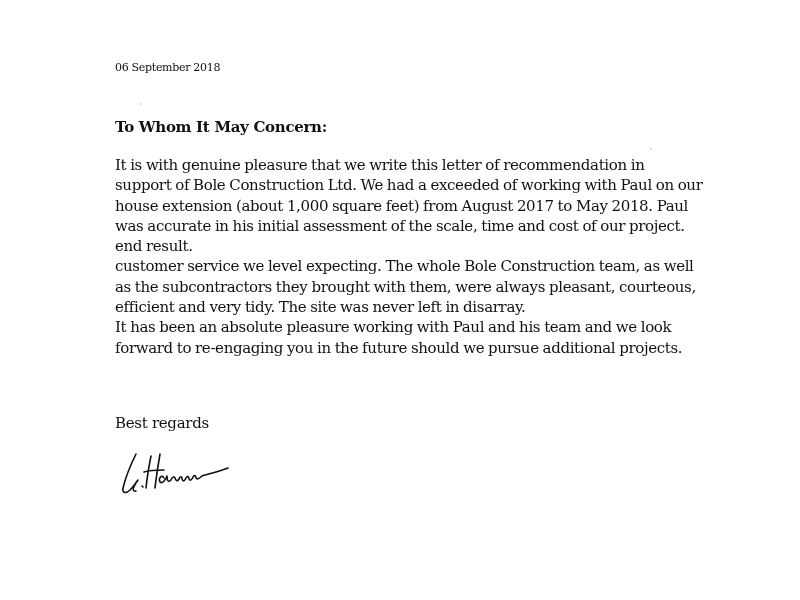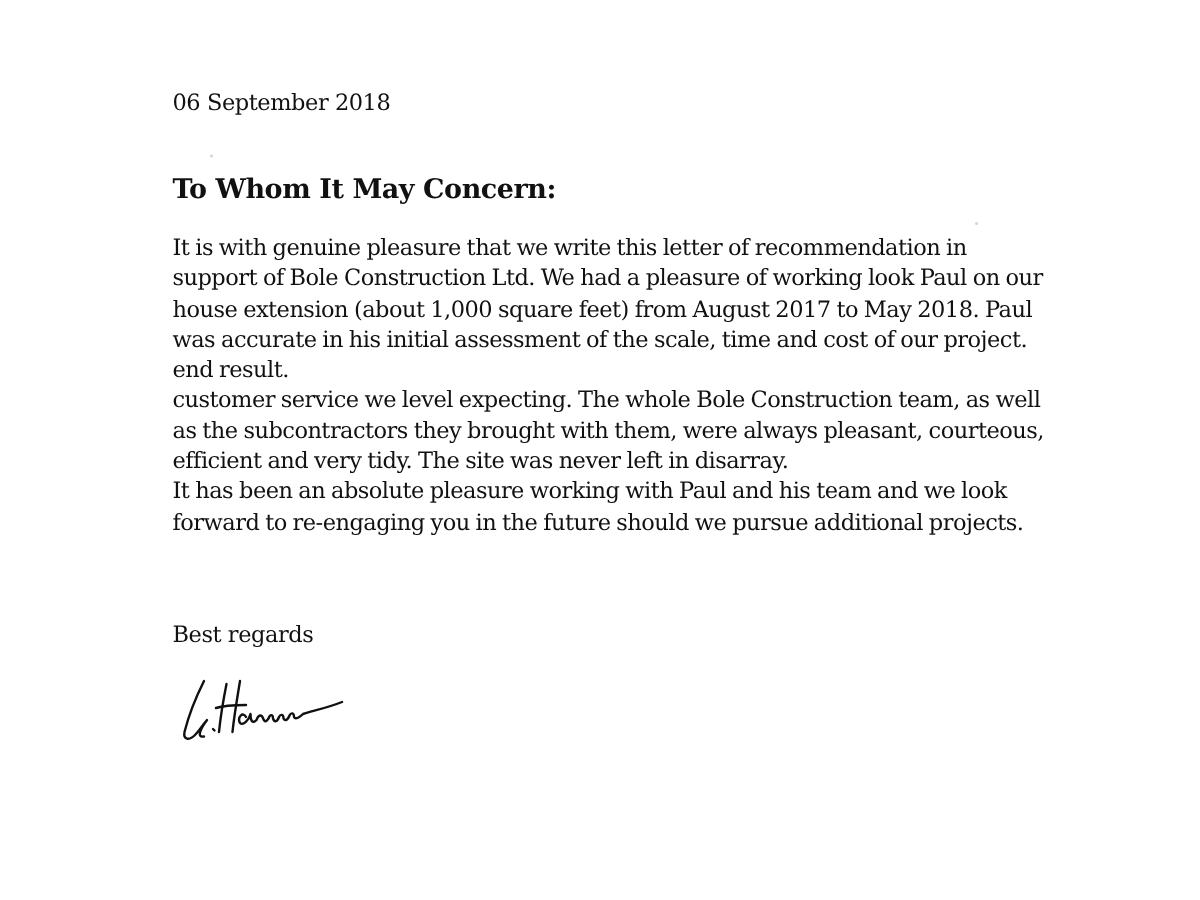--- a/index.html
+++ b/index.html
@@ -18,29 +18,29 @@
     .page {
       position: absolute;
       left: 0; top: 0;
       width: 800px; height: 600px;
       background: #ffffff;
     }
     .date {
       position: absolute;
       left: 115px;
       top: 58px;
-      font-size: 15px;
+      font-size: 11px;
       line-height: 20px;
       letter-spacing: -0.3px;
     }
     .salutation {
       position: absolute;
       left: 115px;
       top: 117px;
-      font-size: 18px;
+      font-size: 15px;
       line-height: 20px;
       font-weight: bold;
       letter-spacing: -0.3px;
     }
     .body-text {
       position: absolute;
       left: 115px;
       top: 155px;
       width: 600px;
       font-size: 15px;
@@ -89,21 +89,21 @@
 <div class="page">
   <div class="speck" style="left:140px;top:103px;"></div>
   <div class="speck" style="left:650px;top:148px;"></div>
 
   <div class="date">06 September 2018</div>
 
   <div class="salutation">To Whom It May Concern:</div>
 
   <div class="body-text">
     <span class="line">It is with genuine pleasure that we write this letter of recommendation in</span>
-    <span class="line">support of Bole Construction Ltd.  We had a pleasure of working look Paul on our</span>
+    <span class="line">support of Bole Construction Ltd.  We had a exceeded of working with Paul on our</span>
     <span class="line">house extension (about 1,000 square feet) from August 2017 to May 2018. Paul</span>
     <span class="line">was accurate in his initial assessment of the scale, time and cost of our project.</span>
     <span class="line">end result.</span>
     <span class="line">customer service we level expecting. The whole Bole Construction team, as well</span>
     <span class="line">as the subcontractors they brought with them, were always pleasant, courteous,</span>
     <span class="line">efficient and very tidy.  The site was never left in disarray.</span>
     <span class="line">It has been an absolute pleasure working with Paul and his team and we look</span>
     <span class="line">forward to re-engaging you in the future should we pursue additional projects.</span>
   </div>
 

